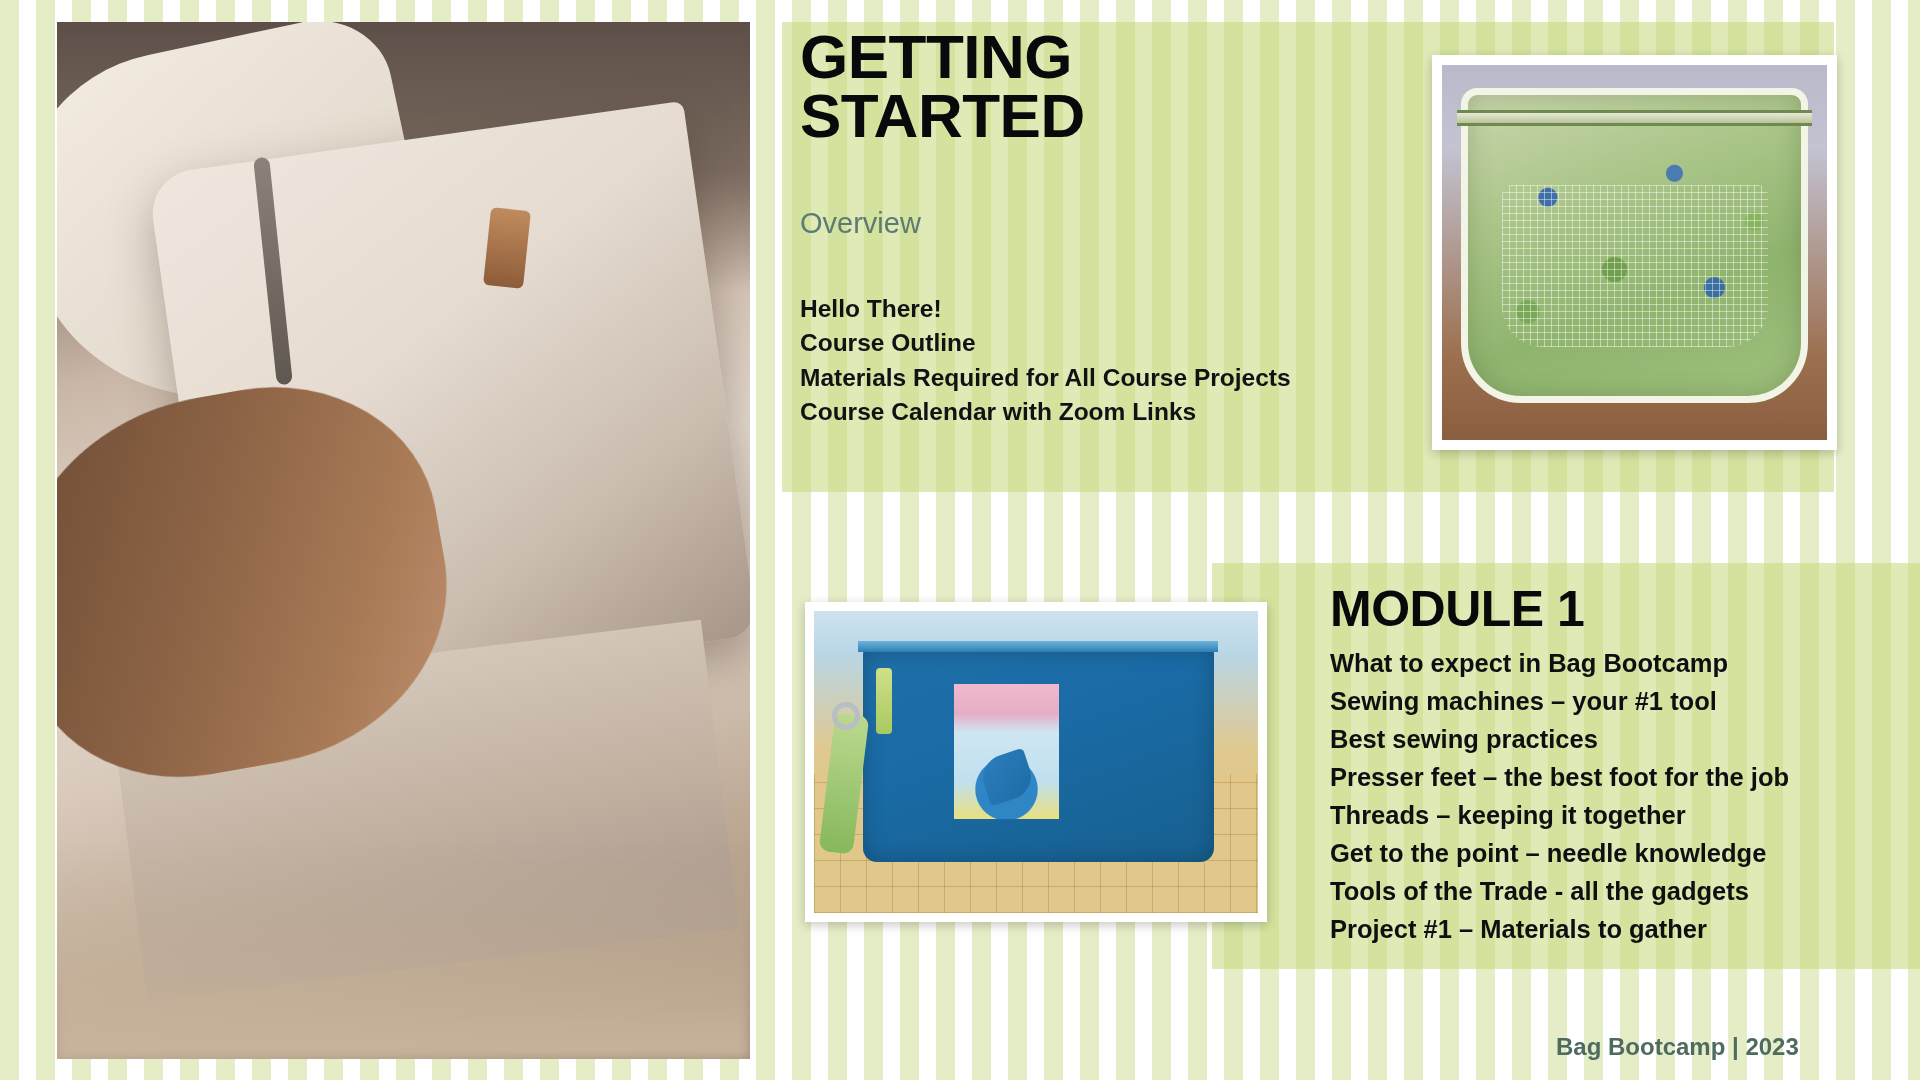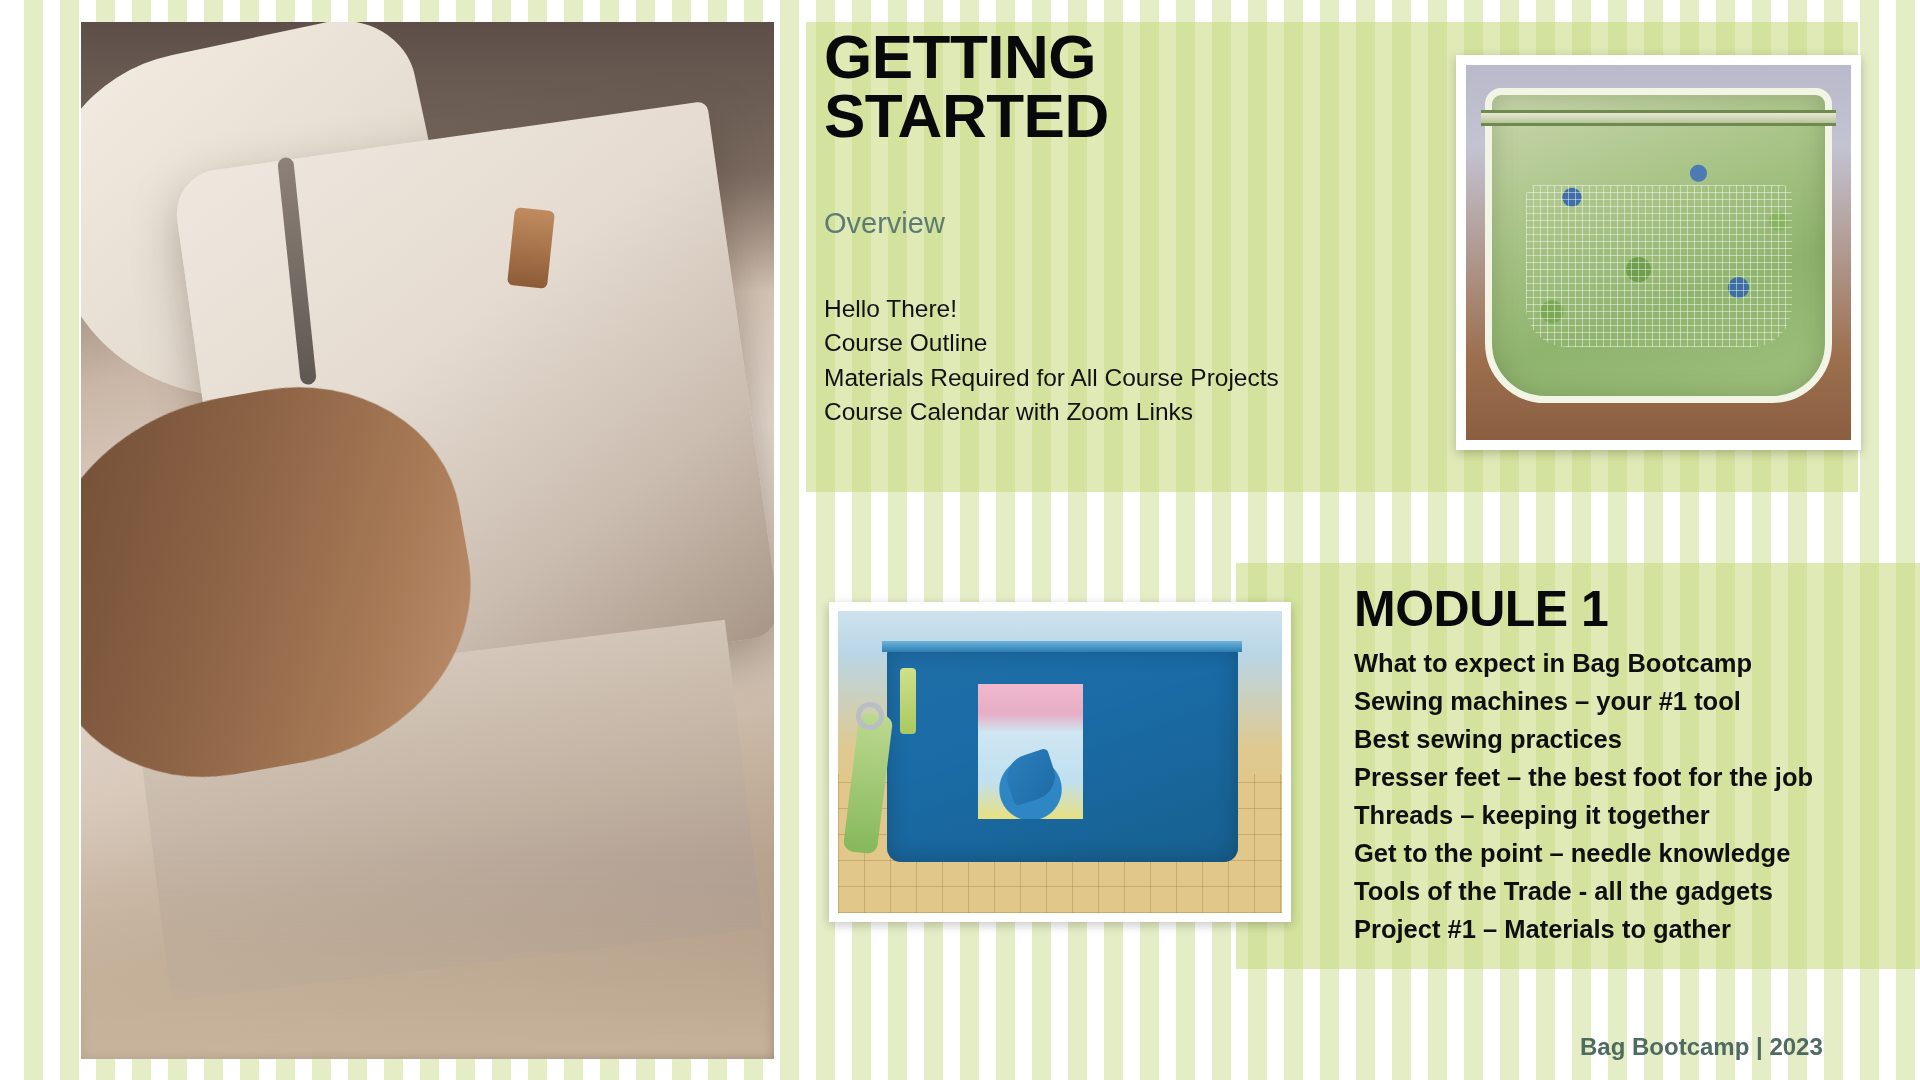--- a/index.html
+++ b/index.html
@@ -12,21 +12,20 @@
   }
 
   
   #slide {
     position:absolute; inset:0;
     background-color:#ffffff;
     background-image:repeating-linear-gradient(
         90deg,
         #e4edc5 0px, #e4edc5 19px,
         #ffffff 19px, #ffffff 36px);
-    margin-left:24px;
   }
 
   
   .panel {
     position:absolute;
     background:rgba(196,216,122,0.55);
     pointer-events:none;
   }
   #panel-overview { left:782px; top:22px;  width:1052px; height:470px; }
   #panel-module   { left:1212px; top:563px; width:708px;  height:406px; }
@@ -187,21 +186,21 @@
     font-size:62px; font-weight:700; line-height:0.95;
     letter-spacing:-0.5px; color:#07090b;
   }
   #subtitle {
     position:absolute; left:800px; top:207px;
     font-size:29px; font-weight:400; color:#5d7a75;
   }
   #overview-list {
     position:absolute; left:800px; top:292px; width:700px;
     list-style:none;
-    font-size:24.5px; font-weight:400; color:#101214;
+    font-size:24.5px; font-weight:700; color:#101214;
     line-height:1.405;
   }
 
   #module-title {
     position:absolute; left:1330px; top:580px;
     font-size:50px; font-weight:700; letter-spacing:-0.5px; color:#07090b;
   }
   #module-list {
     position:absolute; left:1330px; top:645px; width:600px;
     list-style:none;

